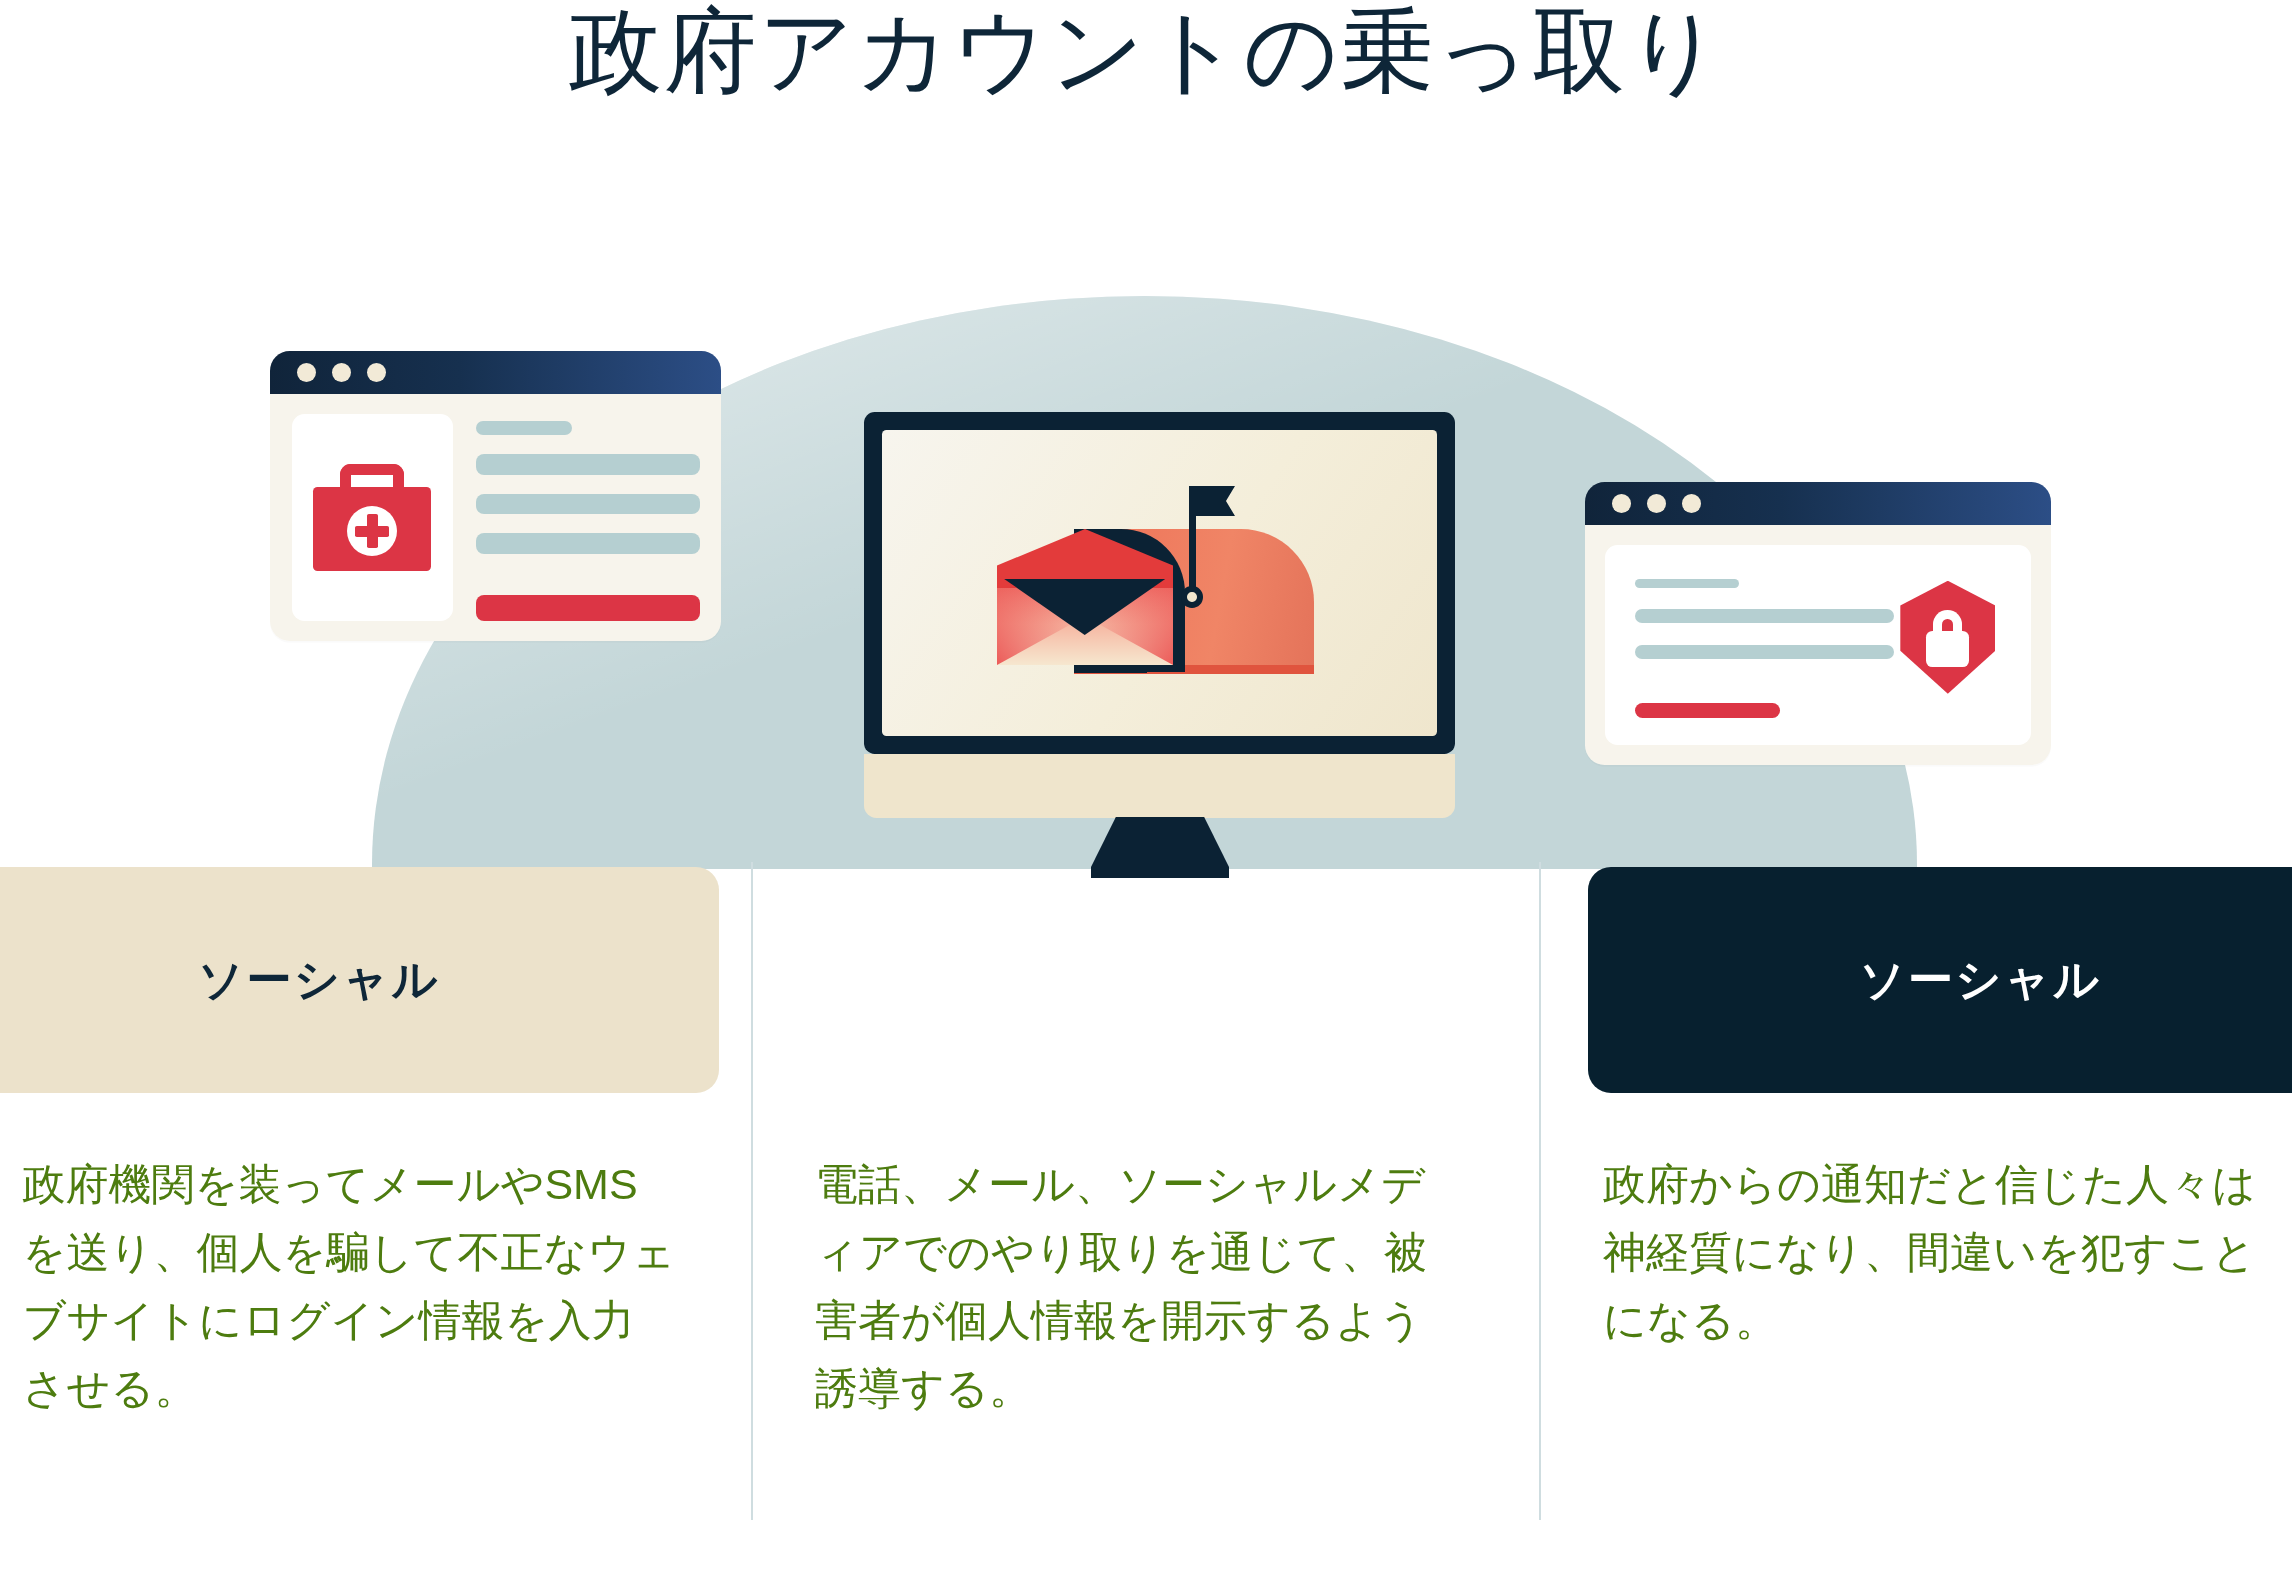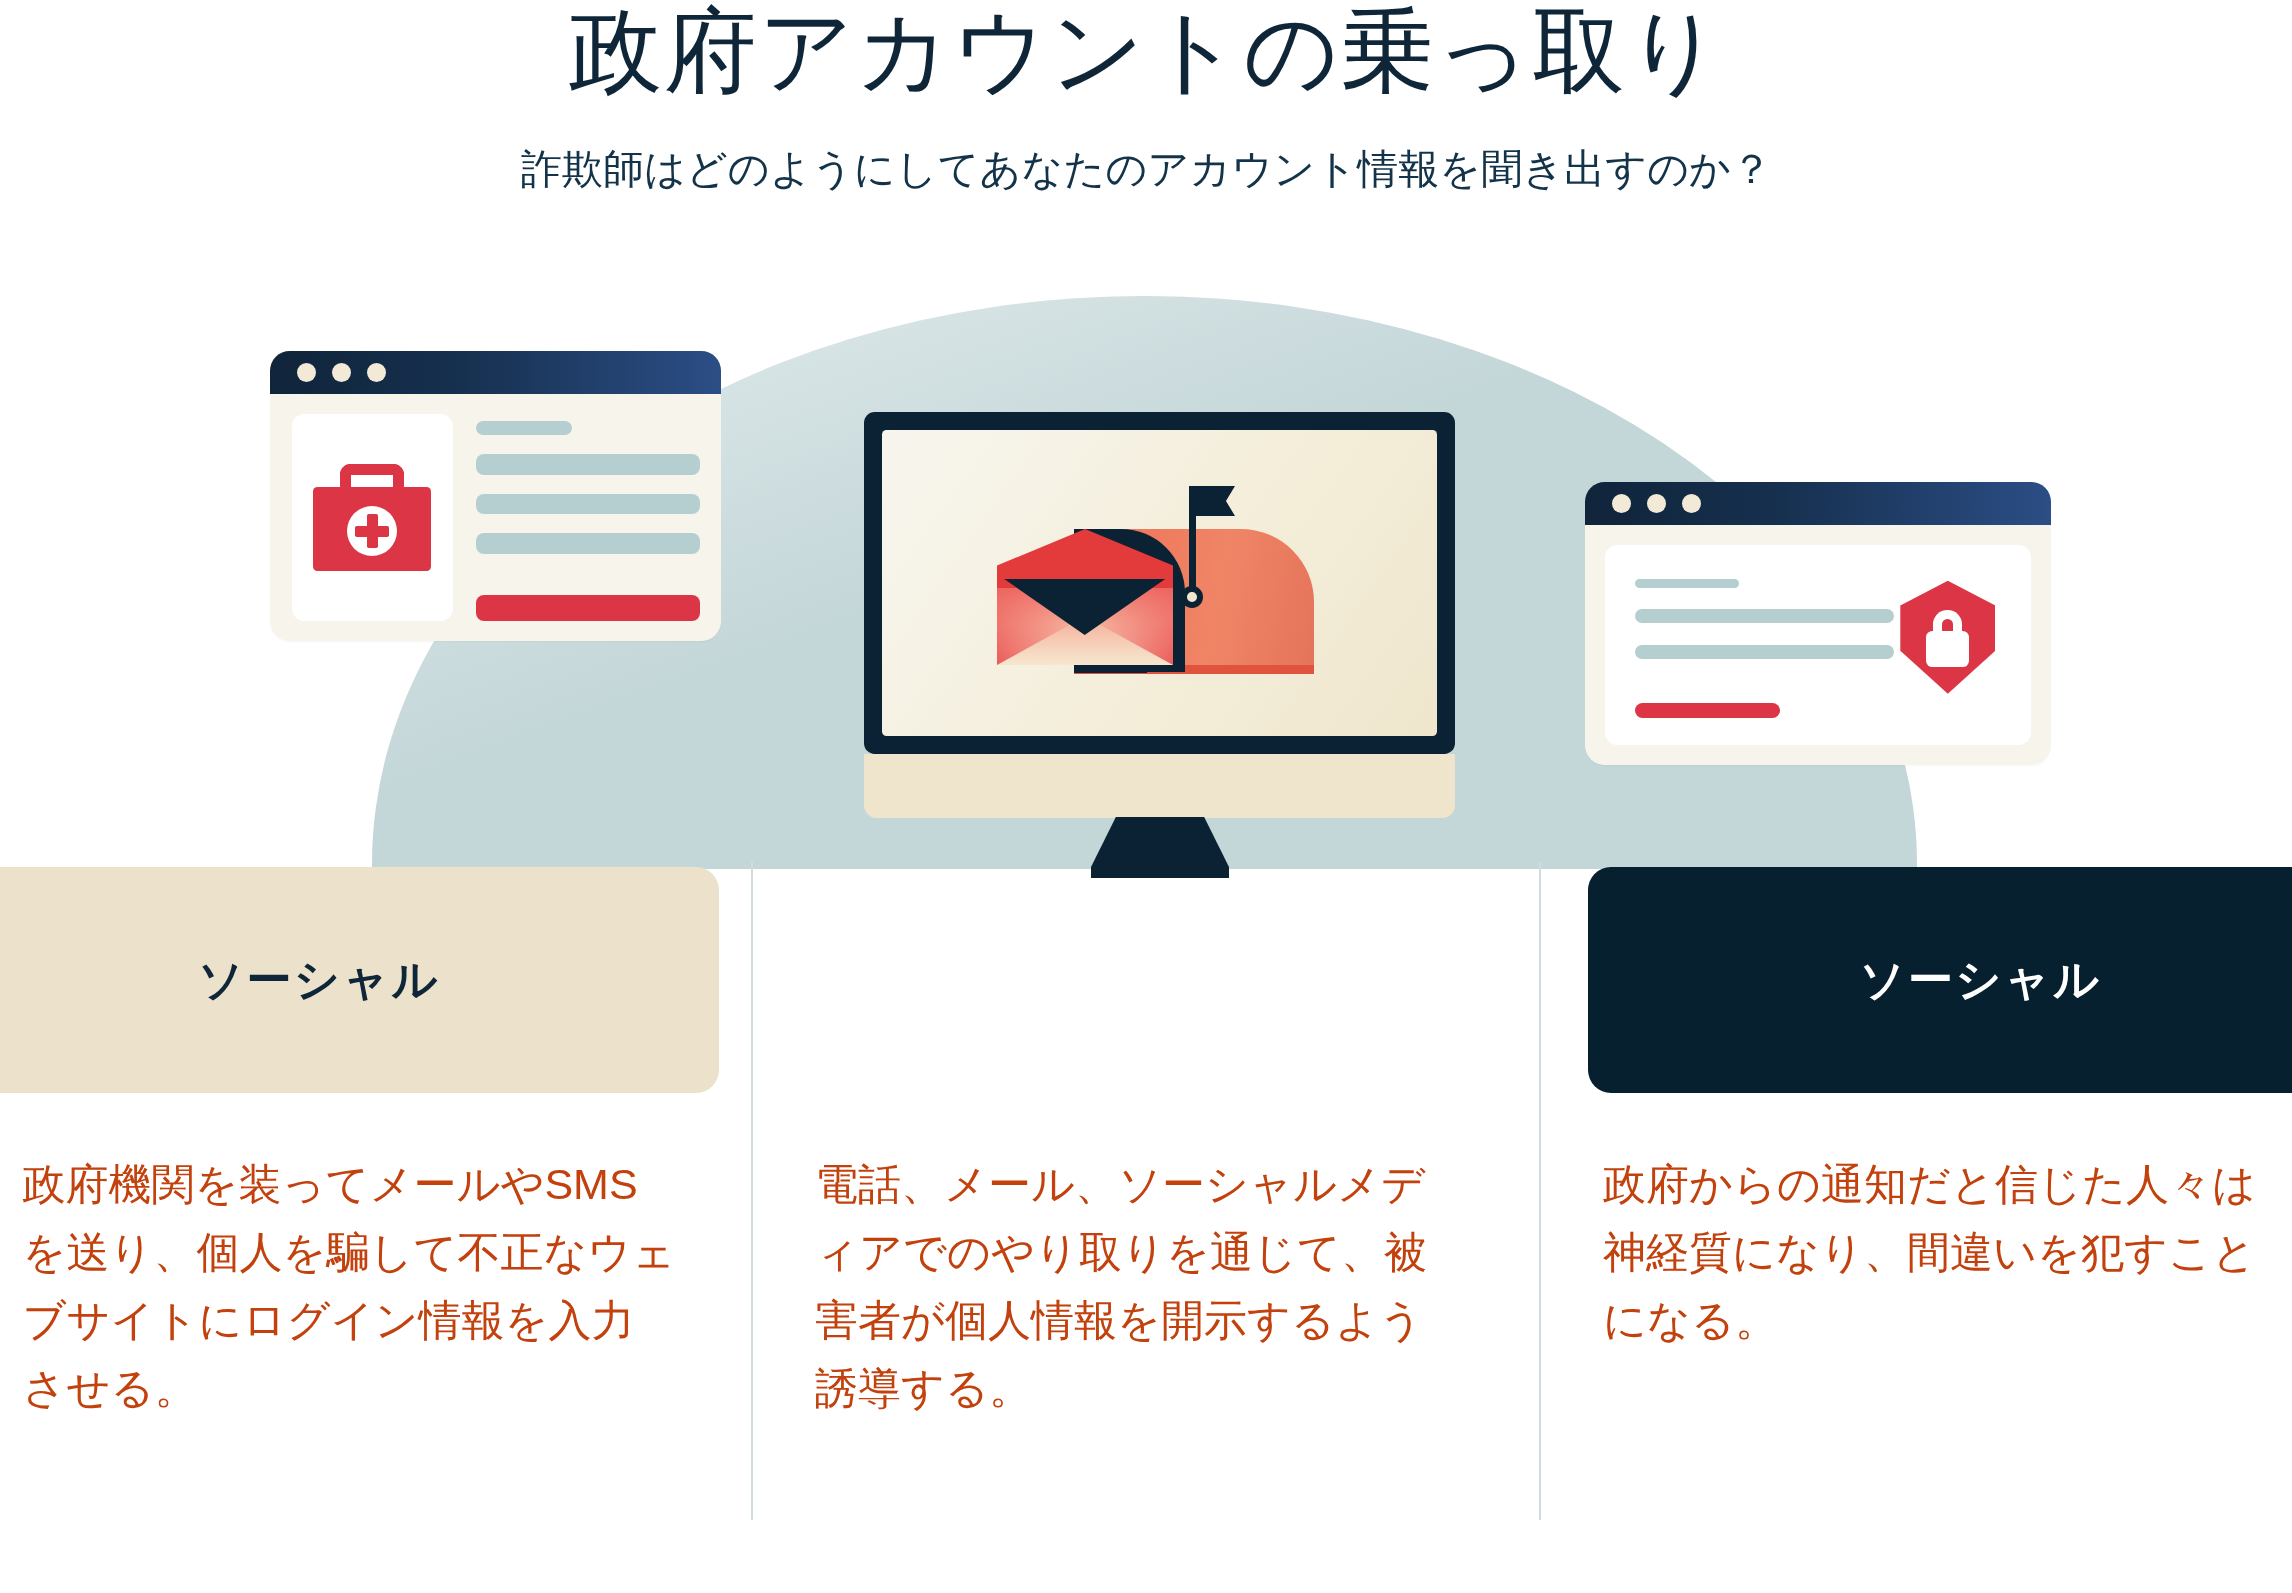--- a/index.html
+++ b/index.html
@@ -133,32 +133,31 @@
   #div2{left:1539px;}
 
   
   .labelbox{position:absolute;border-radius:23px;display:flex;align-items:center;
     justify-content:center;text-align:center;font-weight:700;letter-spacing:2.7px;line-height:1.42;}
   #lab1{left:-81px;top:867px;width:800px;height:226px;background:#ece2cb;color:#0e2638;font-size:45px;}
   #lab2{left:794px;top:867px;width:660px;height:231px;background:#b4cdcf;color:#0e2638;font-size:45px;}
   #lab3{left:1588px;top:867px;width:785px;height:226px;background:#07202f;color:#ffffff;font-size:45px;}
 
   
-  .para{position:absolute;font-size:43px;line-height:1.58;color:#c2410c;letter-spacing:0px;}
+  .para{position:absolute;font-size:43px;line-height:1.58;color:#4d7c0f;letter-spacing:0px;}
   #par1{left:22.4px;top:1151px;width:654px;}
   #par2{left:815px;top:1151px;width:645px;}
   #par3{left:1603px;top:1151px;width:663px;}
 </style>
 </head>
 <body>
 
 <div class="stage">
 
   <div class="title">政府アカウントの乗っ取り</div>
-  <div class="subtitle">詐欺師はどのようにしてあなたのアカウント情報を聞き出すのか？</div>
 
   <div class="arc"></div>
   <div class="arc-fade"></div>
 
   <div class="browser" id="ill1">
     <div class="bar">
       <span class="dot"></span>
       <span class="dot"></span>
       <span class="dot"></span>
     </div>

